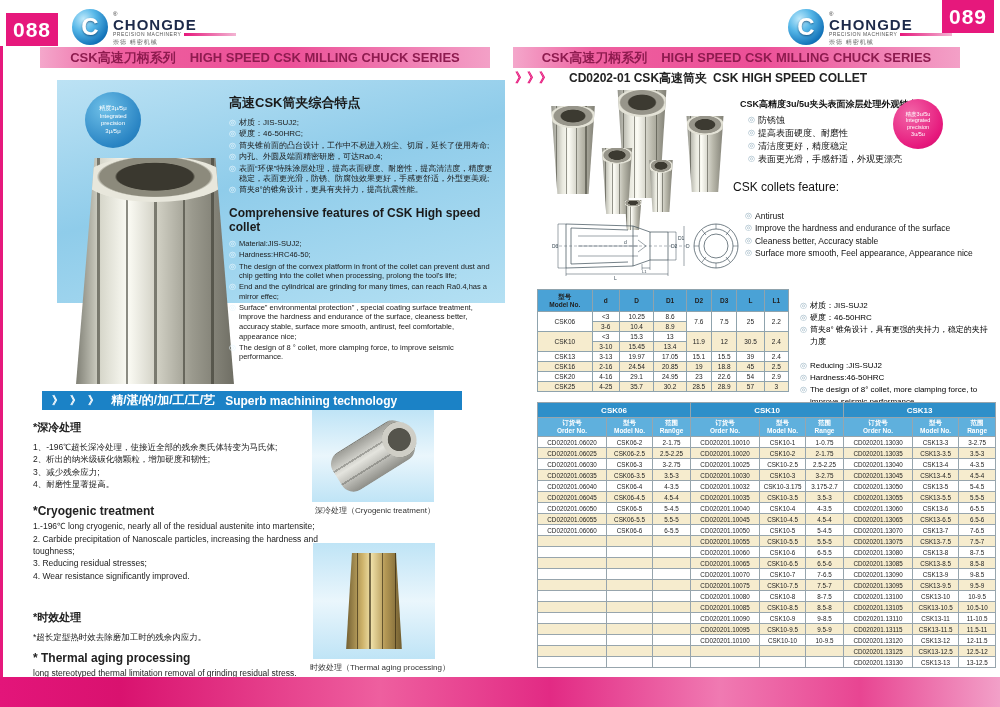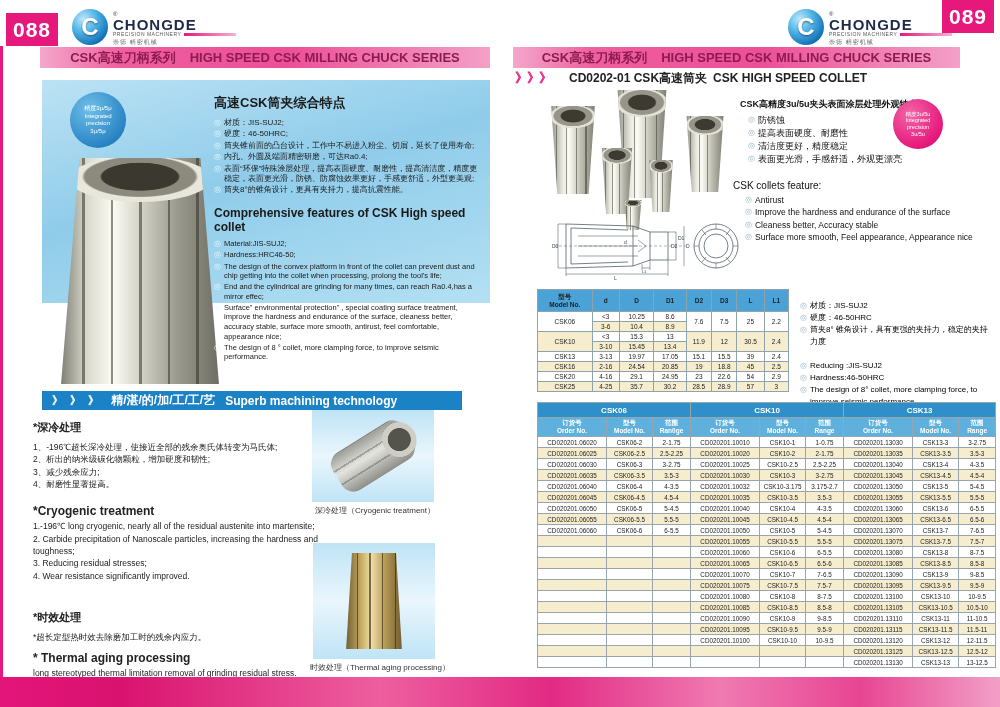--- a/index.html
+++ b/index.html
@@ -34,21 +34,21 @@
     background:linear-gradient(90deg,#e6187c,#f3b5d3); }
   .logo-cn { font-size:6px; color:#666; margin-top:2px; letter-spacing:1px; }
 
   
   .banner { height:21px; background:linear-gradient(90deg,#f4a7cb 0%,#ee5f9f 18%,#ec4f97 55%,#f3a0c7 100%);
     color:#8e1b4f; font-weight:bold; font-size:13px; display:flex; align-items:center; justify-content:center; gap:14px; }
   .banner.l { left:40px; top:47px; width:450px; }
   .banner.r { left:513px; top:47px; width:447px; }
 
   
-  .blue-panel { left:42px; top:80px; width:448px; height:223px;
+  .blue-panel { left:57px; top:80px; width:448px; height:223px;
     background:linear-gradient(165deg,#bce2f4 0%,#8fccea 45%,#b4e0f3 100%); }
   .badge-blue { left:28px; top:12px; width:56px; height:56px; border-radius:50%;
     background:radial-gradient(circle at 35% 30%,#6fc0e8,#2a85c4 70%,#1b6da8);
     color:#fff; display:flex; flex-direction:column; align-items:center; justify-content:center; line-height:1.25; }
   .badge-blue span { font-size:6px; }
   .badge-pink { left:893px; top:99px; width:50px; height:50px; border-radius:50%;
     background:radial-gradient(circle at 35% 30%,#f266a8,#e6187c 70%,#c30f67);
     color:#fff; display:flex; flex-direction:column; align-items:center; justify-content:center; line-height:1.2; position:absolute; }
   .badge-pink span { font-size:5.5px; }
 
@@ -113,21 +113,21 @@
       repeating-linear-gradient(90deg, rgba(50,50,40,0) 0 17%, rgba(50,50,40,.5) 17% 19%),
       linear-gradient(90deg,#73736a 0%,#e9e9df 30%,#fcfcf5 42%,#b9b8ab 68%,#6e6d63 100%); }
   .mc::before { content:""; position:absolute; left:6%; top:-1px; width:88%; height:26%; border-radius:50%;
     background:radial-gradient(ellipse at 50% 48%, #3c3a31 0 36%, #97958a 40% 58%, #e3e2d6 62% 100%); }
 
   .coating { left:740px; top:98px; width:185px; color:#111; position:absolute; }
   .coating-title { font-size:9px; font-weight:bold; margin-bottom:3px; }
   .glist .li { display:flex; gap:3px; font-size:9px; line-height:1.45; }
   .glist .bullet { color:#9ab4c2; font-size:8px; }
   .feature-en { left:733px; top:180px; width:250px; position:absolute; color:#111; }
-  .feature-en-title { font-size:10px; margin-bottom:3px; }
+  .feature-en-title { font-size:12px; margin-bottom:16px; }
   .feature-en .glist { padding-left:12px; }
   .feature-en .glist .li { font-size:8.5px; }
 
   .drawing { left:538px; top:212px; width:210px; height:74px; }
 
   
   .spec-wrap { left:537px; top:289px; width:252px; }
   table { border-collapse:collapse; width:100%; table-layout:fixed;border-radius:28px; }
   .spec-wrap table td, .spec-wrap table th { border:1px solid #8fa3ad; font-size:6.5px; text-align:center; padding:1px 0; color:#222; }
   .spec-wrap th { background:#4aa2d6; color:#fff; font-weight:bold; height:22px; }

